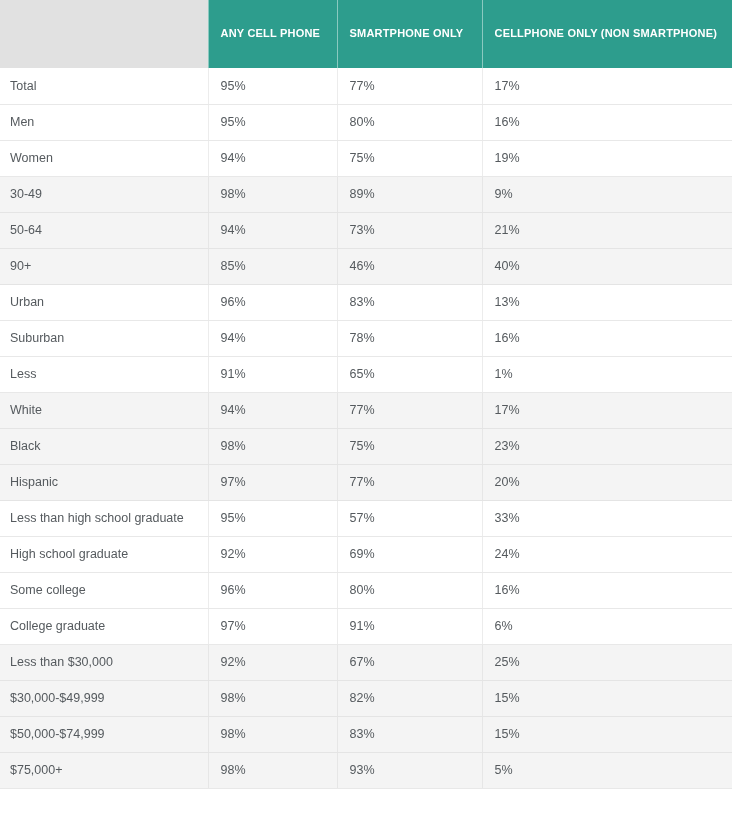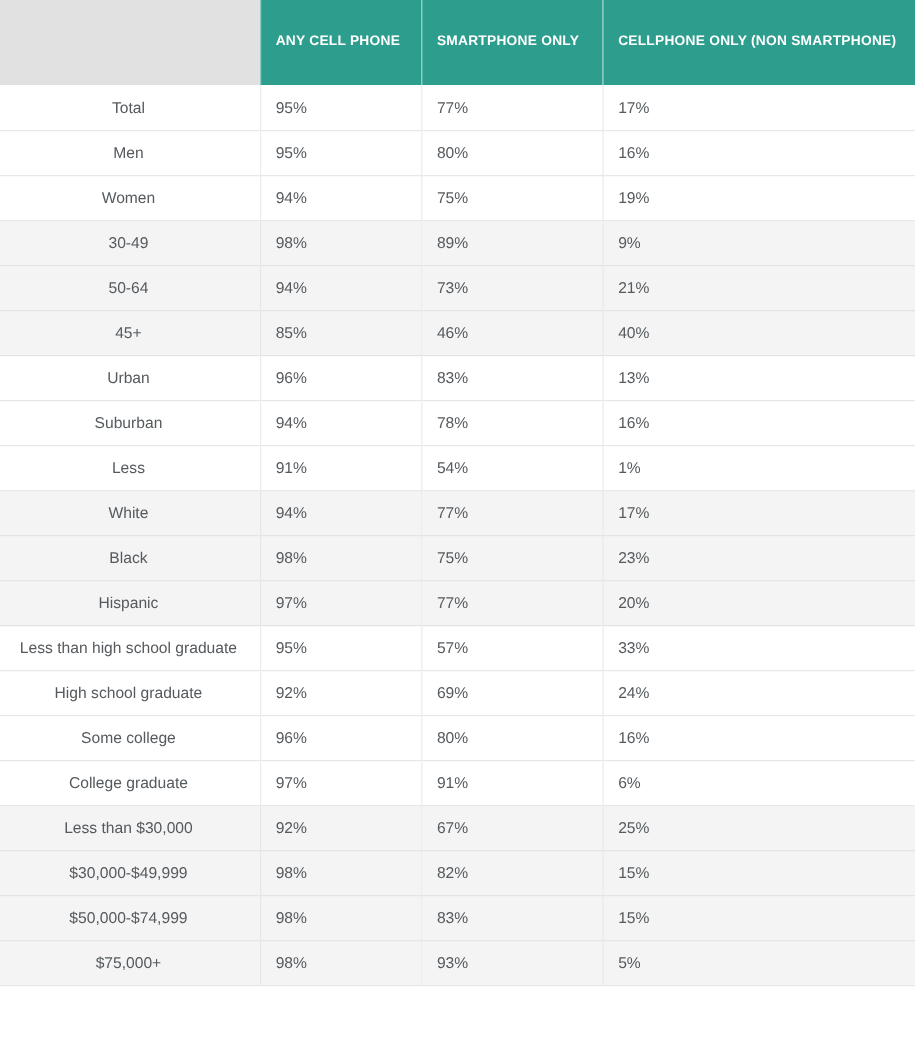--- a/index.html
+++ b/index.html
@@ -68,21 +68,20 @@
     border-bottom: 1px solid #e8e8e8;
     border-left: 1px solid #ececec;
     box-sizing: border-box;
     white-space: nowrap;
     overflow: hidden;
   }
 
   tbody td.cell-label {
     border-left: none;
     padding-left: 10px;
-    text-align: center;
   }
 
   tbody tr.shaded td {
     background: #f4f4f4;
     border-bottom: 1px solid #e4e4e4;
     border-left-color: #e6e6e6;
   }
 
   tbody tr:last-child td {
     border-bottom: 1px solid #e8e8e8;
@@ -132,41 +131,41 @@
           <td class="cell-value">89%</td>
           <td class="cell-value">9%</td>
         </tr>
         <tr class="shaded">
           <td class="cell-label">50-64</td>
           <td class="cell-value">94%</td>
           <td class="cell-value">73%</td>
           <td class="cell-value">21%</td>
         </tr>
         <tr class="shaded">
-          <td class="cell-label">45+</td>
+          <td class="cell-label">90+</td>
           <td class="cell-value">85%</td>
           <td class="cell-value">46%</td>
           <td class="cell-value">40%</td>
         </tr>
         <tr>
           <td class="cell-label">Urban</td>
           <td class="cell-value">96%</td>
           <td class="cell-value">83%</td>
           <td class="cell-value">13%</td>
         </tr>
         <tr>
           <td class="cell-label">Suburban</td>
           <td class="cell-value">94%</td>
           <td class="cell-value">78%</td>
           <td class="cell-value">16%</td>
         </tr>
         <tr>
           <td class="cell-label">Less</td>
           <td class="cell-value">91%</td>
-          <td class="cell-value">54%</td>
+          <td class="cell-value">65%</td>
           <td class="cell-value">1%</td>
         </tr>
         <tr class="shaded">
           <td class="cell-label">White</td>
           <td class="cell-value">94%</td>
           <td class="cell-value">77%</td>
           <td class="cell-value">17%</td>
         </tr>
         <tr class="shaded">
           <td class="cell-label">Black</td>

